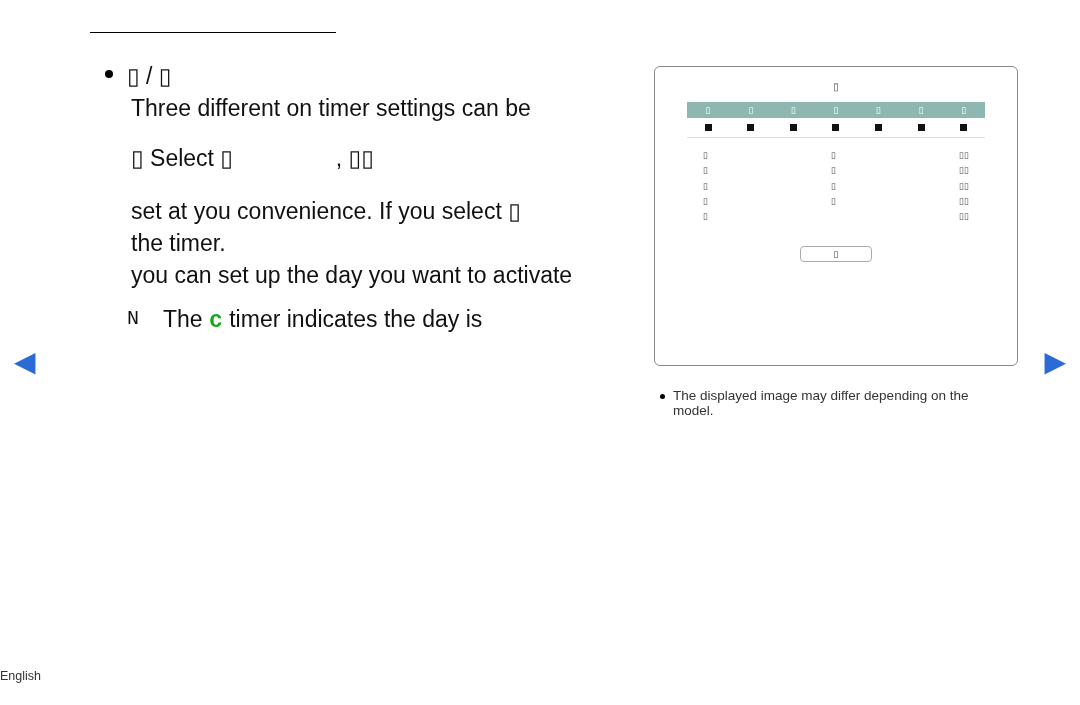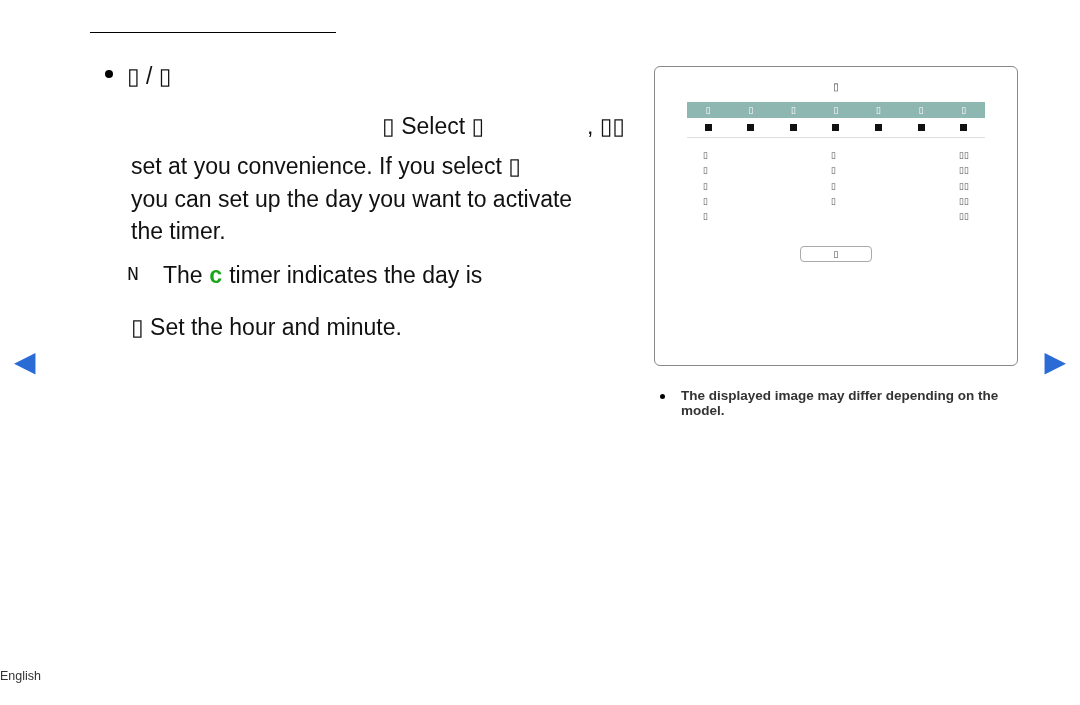--- a/index.html
+++ b/index.html
@@ -144,22 +144,21 @@
   }
 
   .osd-note {
     position: absolute;
     right: 70px;
     top: 388px;
     width: 350px;
     font-size: 13.5px;
     color: #333;
     display: flex;
-    gap: 16px;
-    font-weight: bold;
+    gap: 8px;
   }
   .osd-note .dot {
     width: 5px;
     height: 5px;
     background: #000;
     border-radius: 50%;
     margin-top: 6px;
     flex: none;
   }
 
@@ -196,38 +195,38 @@
 
 <div class="arrow left">◀</div>
 <div class="arrow right">▶</div>
 
 <div class="main-text">
   <div class="bullet-row">
     <span class="bullet-dot"></span>
     <span>▯ / ▯</span>
   </div>
 
-
-  <div class="para" style="margin-top:18px;text-align:right;">
+  <div class="para">Three different on timer settings can be</div>
+
+  <div class="para" style="margin-top:18px;">
     <span>▯ Select ▯</span>
     <span style="display:inline-block;width:90px;"></span>
     <span>, ▯▯</span>
   </div>
 
-  <div class="para" style="margin-top:8px;">set at you convenience. If you select ▯</div>
+  <div class="para" style="margin-top:20px;">set at you convenience. If you select ▯</div>
+  <div class="para">the timer.</div>
   <div class="para">you can set up the day you want to activate</div>
-  <div class="para">the timer.</div>
 
   <div class="note-block">
     <span class="note-n">N</span>
     <span>The </span><span class="c-mark">c</span>
     <span> timer indicates the day is</span>
   </div>
 
-  <div class="para" style="margin-top:18px;">▯ Set the hour and minute.</div>
 </div>
 
 <div class="osd">
   <div class="title">▯</div>
 
   <div class="days-table">
     <div class="days-header">
       <div>▯</div>
       <div>▯</div>
       <div>▯</div>

